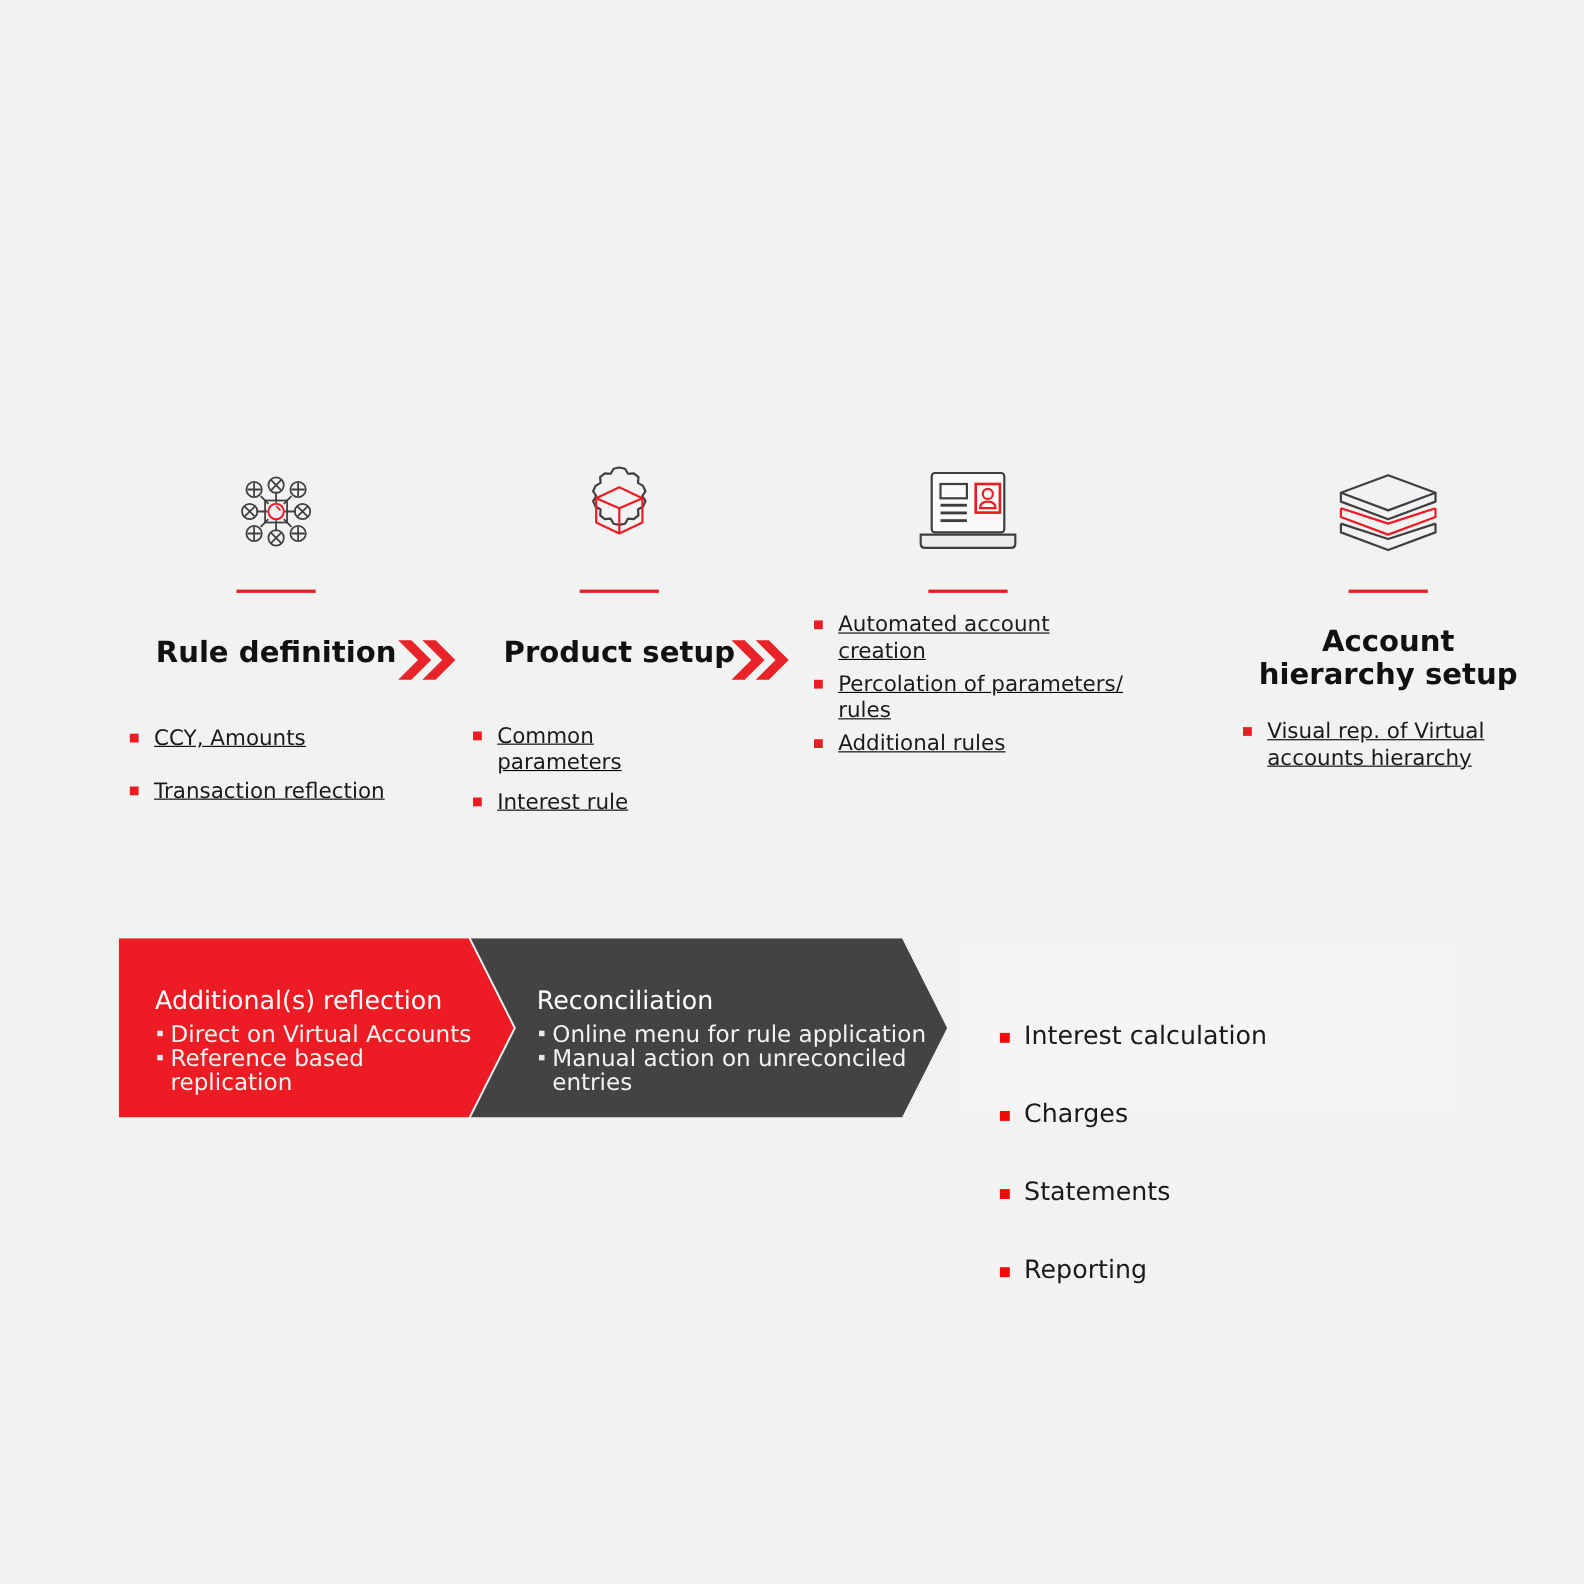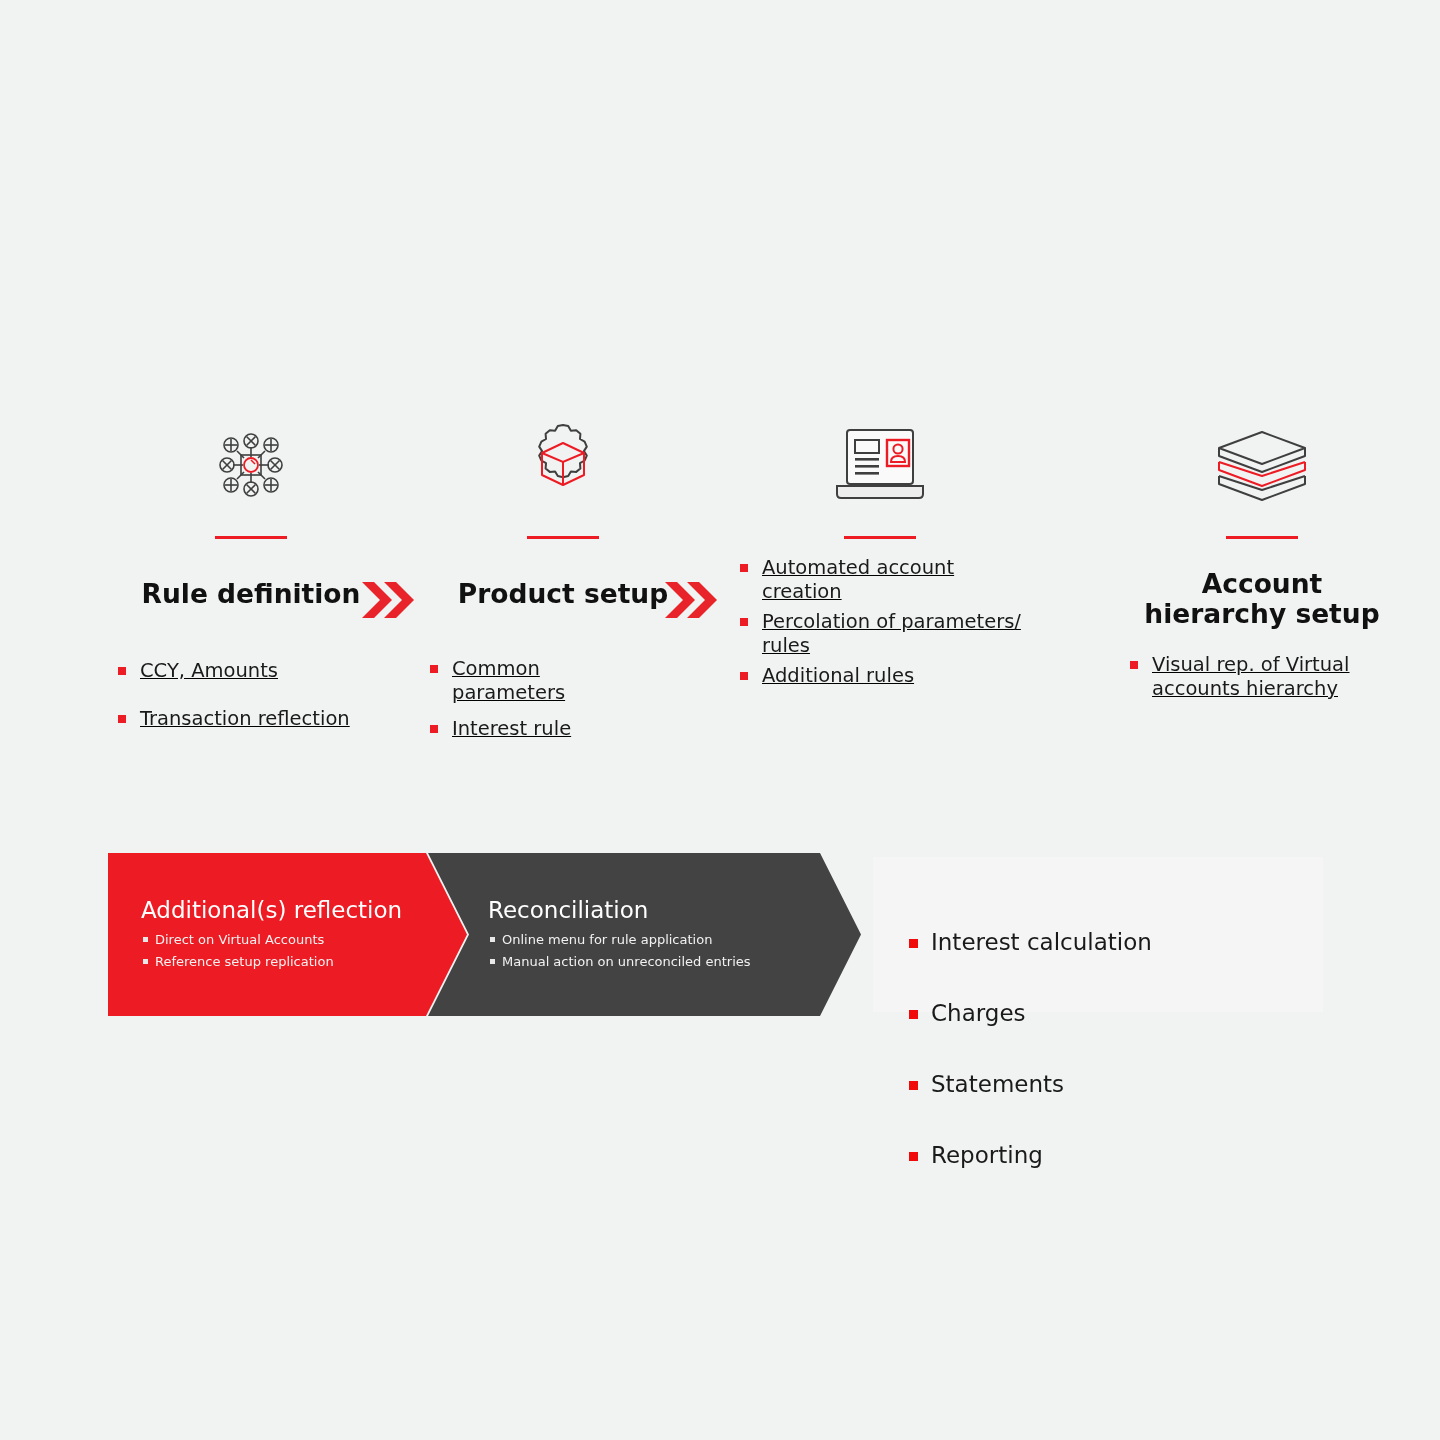--- a/index.html
+++ b/index.html
@@ -72,21 +72,21 @@
   .chev-dark{left:428px;width:434px;}
 
   .chevbox svg{position:absolute;left:0;top:0;}
   .chev-content{position:absolute;top:0;left:0;height:163px;}
 
   .chev-title{
     font-size:23px;color:#ffffff;font-weight:normal;line-height:26px;
   }
   .chev-list{list-style:none;margin:6px 0 0 0;padding:0;}
   .chev-list li{
-    position:relative;padding-left:14px;font-size:13px;color:#f2f2f2;
+    position:relative;padding-left:14px;font-size:21px;color:#f2f2f2;
     line-height:22px;
   }
   .chev-list li:before{
     content:"";position:absolute;left:2px;top:8px;width:5px;height:5px;background:#e8e8e8;
   }
 
   .red-text{position:absolute;left:33px;top:44px;width:300px;}
   .dark-text{position:absolute;left:60px;top:44px;width:360px;}
 
   .outcome{
@@ -249,21 +249,21 @@
   <div class="banner">
 
     <div class="chevbox chev-red">
       <svg width="360" height="163" viewBox="0 0 360 163">
         <path d="M0 0 L318 0 L359 81.5 L318 163 L0 163 Z" fill="#ed1c24"></path>
       </svg>
       <div class="chev-content red-text">
         <div class="chev-title">Additional(s) reflection</div>
         <ul class="chev-list">
           <li>Direct on Virtual Accounts</li>
-          <li>Reference setup replication</li>
+          <li>Reference based replication</li>
         </ul>
       </div>
     </div>
 
     <div class="chevbox chev-dark">
       <svg width="434" height="163" viewBox="0 0 434 163">
         <path d="M0 0 L392 0 L433 81.5 L392 163 L0 163 L41 81.5 Z" fill="#434343"></path>
       </svg>
       <div class="chev-content dark-text">
         <div class="chev-title">Reconciliation</div>

